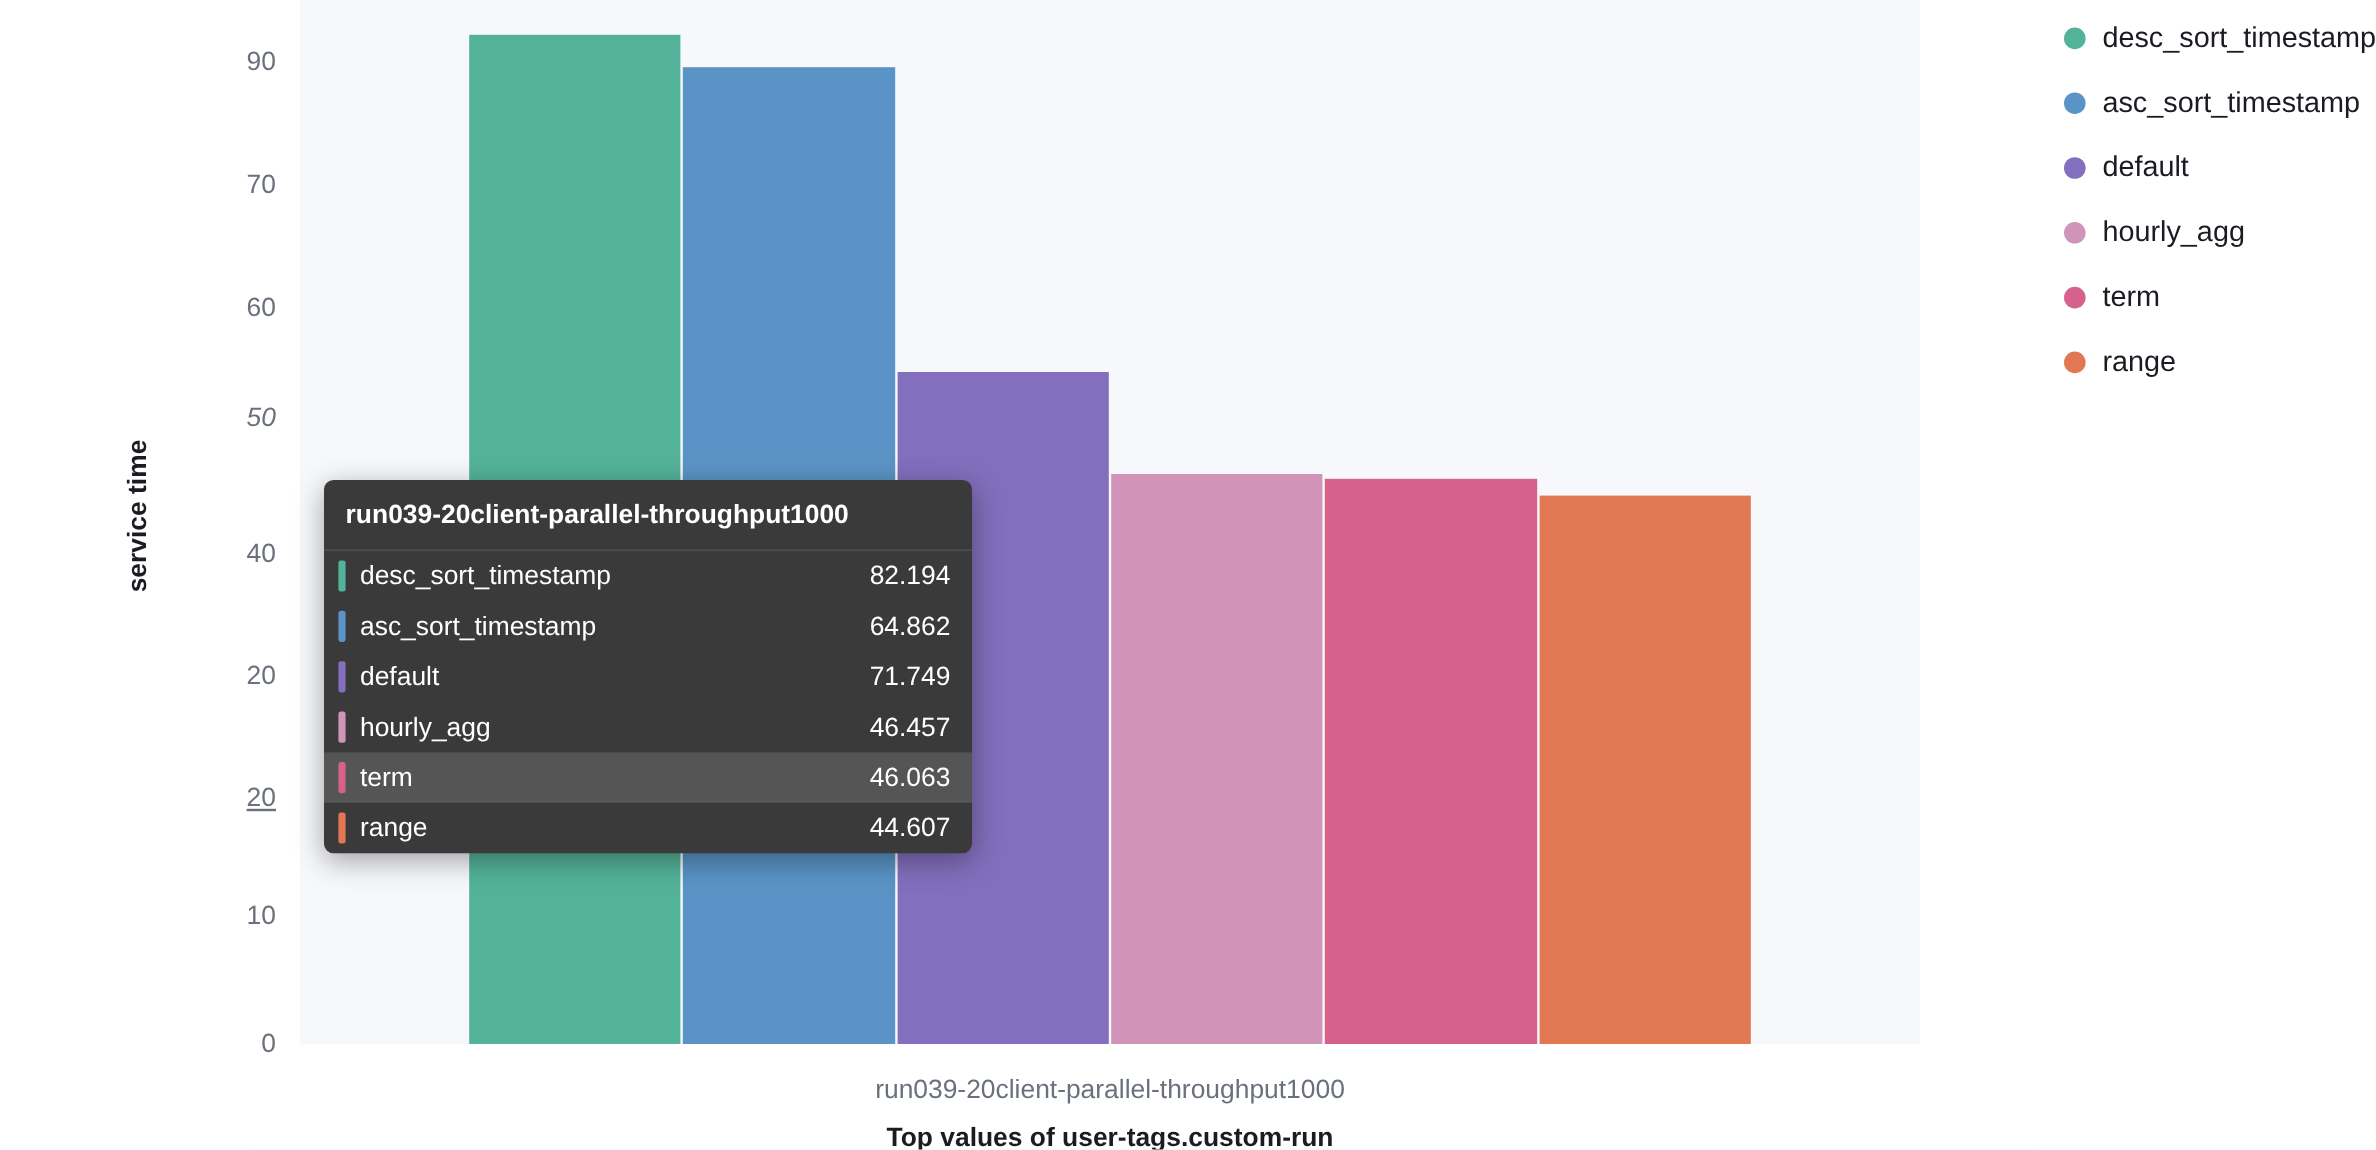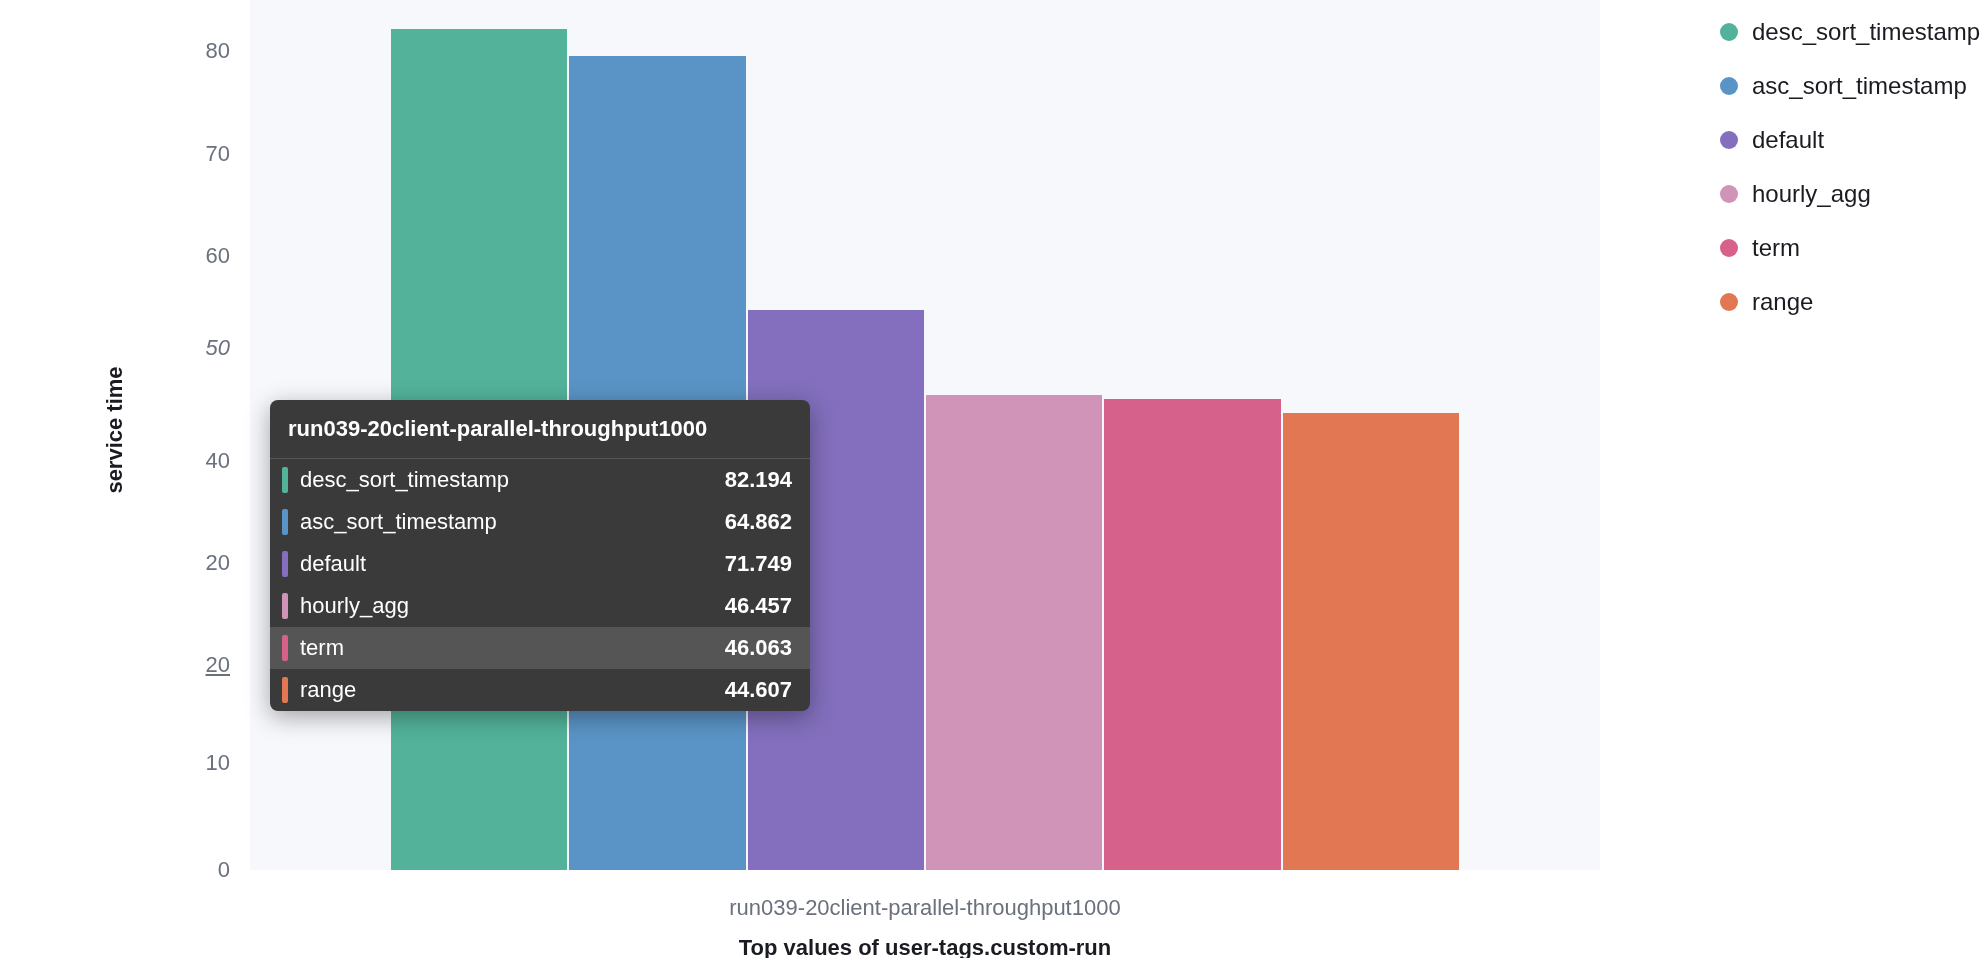--- a/index.html
+++ b/index.html
@@ -128,37 +128,37 @@
     padding: 8px 18px 8px 12px;
   }
   .tooltip-row.hl { background: #555; }
   .swatch {
     width: 6px;
     align-self: stretch;
     border-radius: 2px;
     margin-right: 12px;
   }
   .t-name { flex: 1; }
-  .t-val { font-weight: 700; }
+  .t-val { font-weight: 400; }
 </style>
 </head>
 <body>
 
 <div class="chart-wrap">
   <div class="y-axis-label">service time</div>
   <div class="y-ticks" id="yticks">
       <div class="y-tick" style="bottom: 0px;">0</div>
       <div class="y-tick" style="bottom: 107px;">10</div>
       <div class="y-tick" style="bottom: 204.706px; text-decoration: underline;">20</div>
       <div class="y-tick" style="bottom: 307.059px;">20</div>
       <div class="y-tick" style="bottom: 409.412px; margin-top: 40px;">40</div>
       <div class="y-tick" style="bottom: 522px; font-style: italic;">50</div>
       <div class="y-tick" style="bottom: 614.118px; margin-top: 20px;">60</div>
       <div class="y-tick" style="bottom: 716.471px;">70</div>
-      <div class="y-tick" style="bottom: 818.824px;">80</div>
+      <div class="y-tick" style="bottom: 818.824px;">90</div>
     </div>
   <div class="plot">
     <div class="bar-row" id="bars">
         <div class="bar" style="background: rgb(83, 179, 154); height: 841.28px;"></div>
         <div class="bar" style="background: rgb(90, 148, 198); height: 813.655px;"></div>
         <div class="bar" style="background: rgb(131, 111, 189); height: 560.116px;"></div>
         <div class="bar" style="background: rgb(207, 148, 183); height: 475.501px;"></div>
         <div class="bar" style="background: rgb(214, 97, 138); height: 471.468px;"></div>
         <div class="bar" style="background: rgb(226, 119, 84); height: 456.566px;"></div>
       </div>

